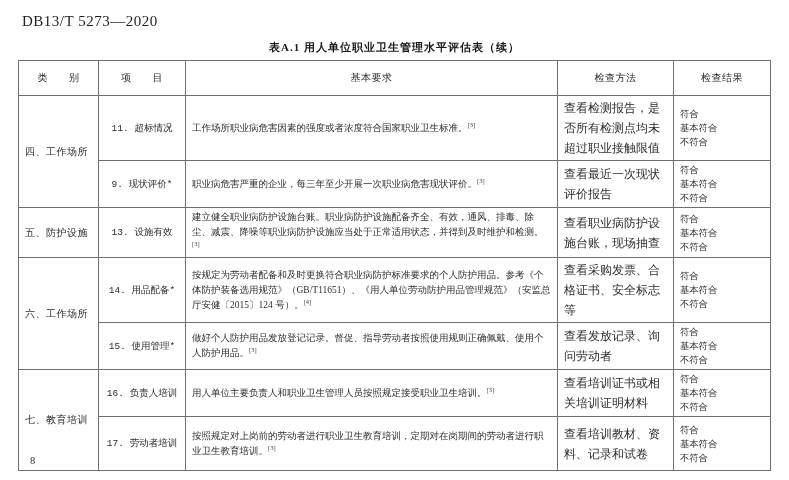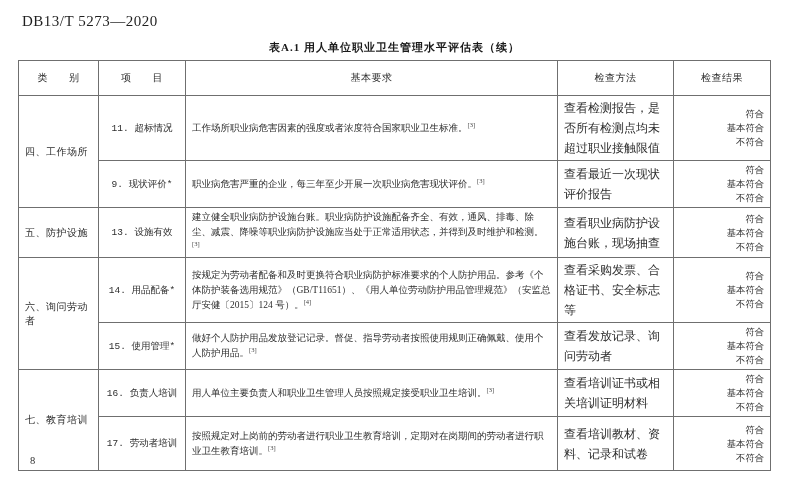--- a/index.html
+++ b/index.html
@@ -34,21 +34,21 @@
     vertical-align:middle;
     font-weight:normal;
     overflow:hidden;
   }
   table.eval{border:1.5px solid #444;}
   th.hd{height:30px;font-size:10px;letter-spacing:.5px;}
   td.cat{font-size:10px;letter-spacing:.5px;}
   td.item{text-align:center;font-size:9.5px;font-family:Liberation Mono, monospace;}
   td.req{text-align:left;line-height:15px;padding:3px 7px;}
   td.method{text-align:left;line-height:20px;padding:3px 7px;font-size:12px;}
-  td.result{text-align:right;padding:1px 2px;}
+  td.result{text-align:left;padding:1px 2px;}
   td.result .opt{line-height:14px;font-size:9.3px;}
   sup.ref{font-size:6.5px;vertical-align:super;line-height:0;color:#444;}
   .r11{height:45px;}.r12{height:45px;}.r13{height:44px;}
   .r14{height:52px;}.r15{height:42px;}.r16{height:44px;}.r17{height:54px;}
 </style>
 </head>
 <body>
 
 <div class="doc-number">DB13/T 5273—2020</div>
 <div class="table-title">表A.1  用人单位职业卫生管理水平评估表（续）</div>
@@ -99,21 +99,21 @@
     <td class="req"><span>建立健全职业病防护设施台账。职业病防护设施配备齐全、有效，通风、排毒、除尘、减震、降噪等职业病防护设施应当处于正常适用状态，并得到及时维护和检测。</span><sup class="ref">[3]</sup></td>
     <td class="method">查看职业病防护设施台账，现场抽查</td>
     <td class="result">
       <div class="opt">符合</div>
       <div class="opt">基本符合</div>
       <div class="opt">不符合</div>
     </td>
   </tr>
 
   <tr class="r14">
-    <td class="cat" rowspan="2">六、询问劳动者</td>
+    <td class="cat" rowspan="2">六、工作场所</td>
     <td class="item">14. 用品配备*</td>
     <td class="req"><span>按规定为劳动者配备和及时更换符合职业病防护标准要求的个人防护用品。参考《个体防护装备选用规范》（GB/T11651）、《用人单位劳动防护用品管理规范》（安监总厅安健〔2015〕124 号）。</span><sup class="ref">[4]</sup></td>
     <td class="method">查看采购发票、合格证书、安全标志等</td>
     <td class="result">
       <div class="opt">符合</div>
       <div class="opt">基本符合</div>
       <div class="opt">不符合</div>
     </td>
   </tr>
 

